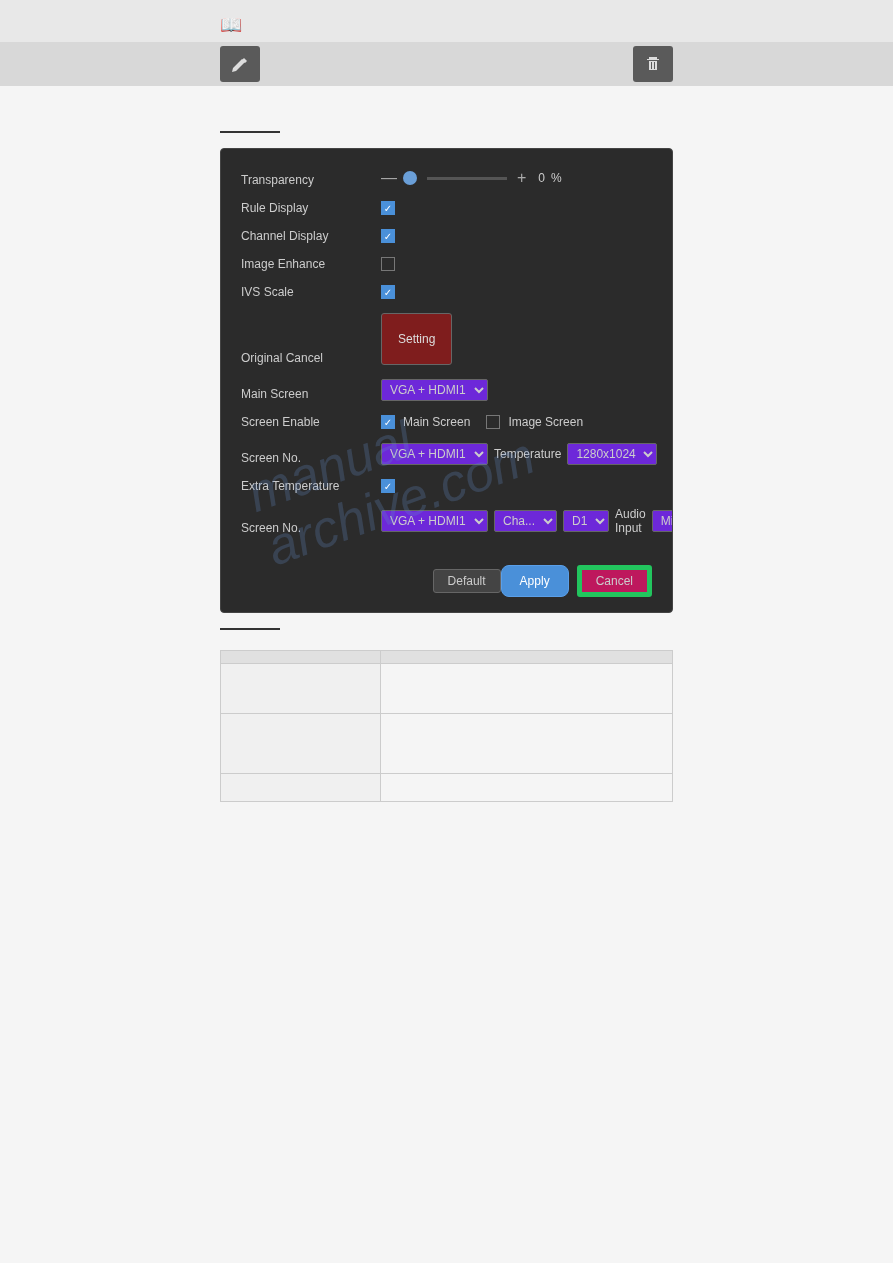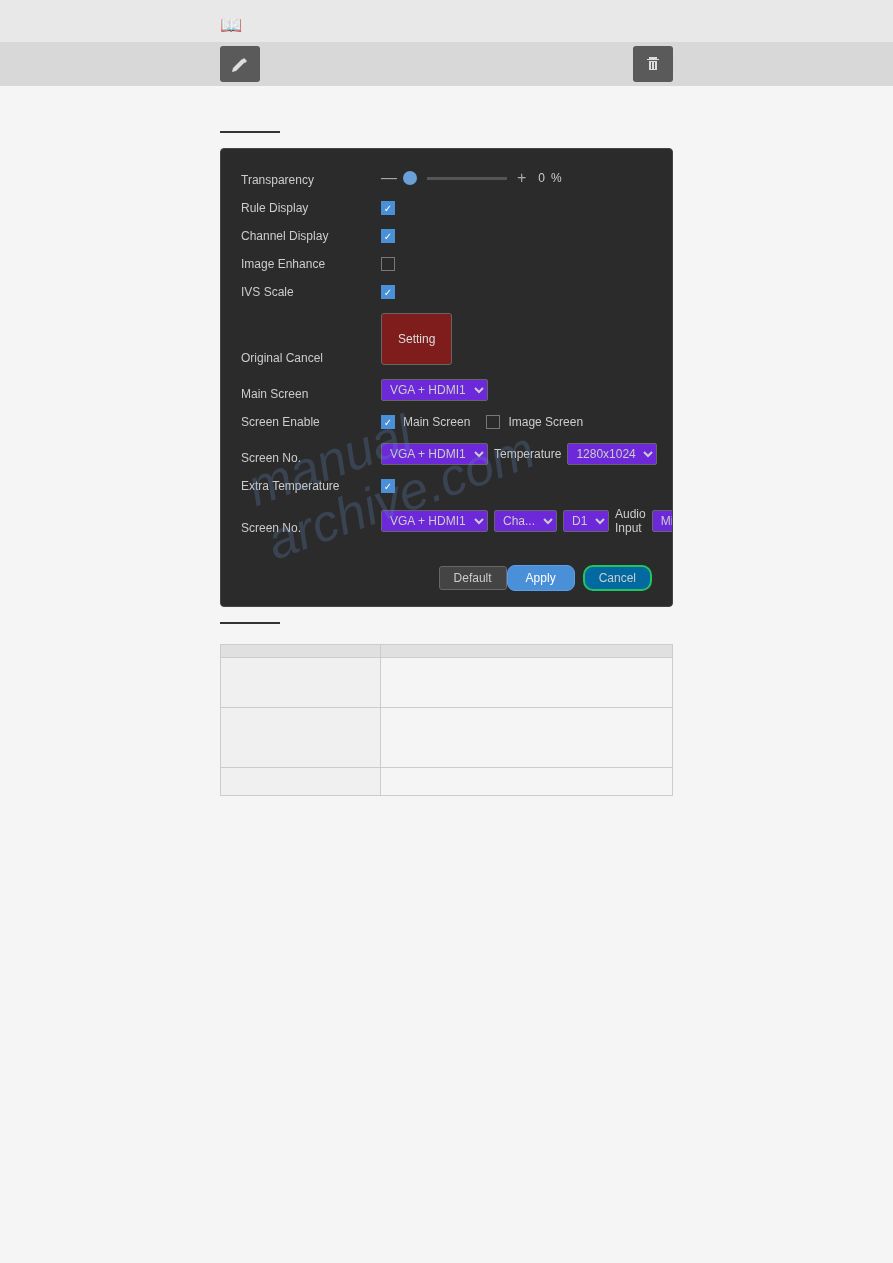--- a/index.html
+++ b/index.html
@@ -230,25 +230,25 @@
     .apply-btn {
       background: #4a90d9;
       border: 1px solid #5a9fe9;
       color: white;
       padding: 4px 18px;
       border-radius: 8px;
       cursor: pointer;
       font-size: 12px;
     }
     .cancel-btn {
-      background: #0369a1;
-      border: 2px solid #22c55e;
+      background: #be185d;
+      border: 5px solid #22c55e;
       color: #ccc;
       padding: 4px 14px;
-      border-radius: 10px;
+      border-radius: 3px;
       cursor: pointer;
       font-size: 12px;
     }
 
     
     .info-table {
       width: 100%;
       border-collapse: collapse;
       margin-top: 20px;
       font-size: 12px;

